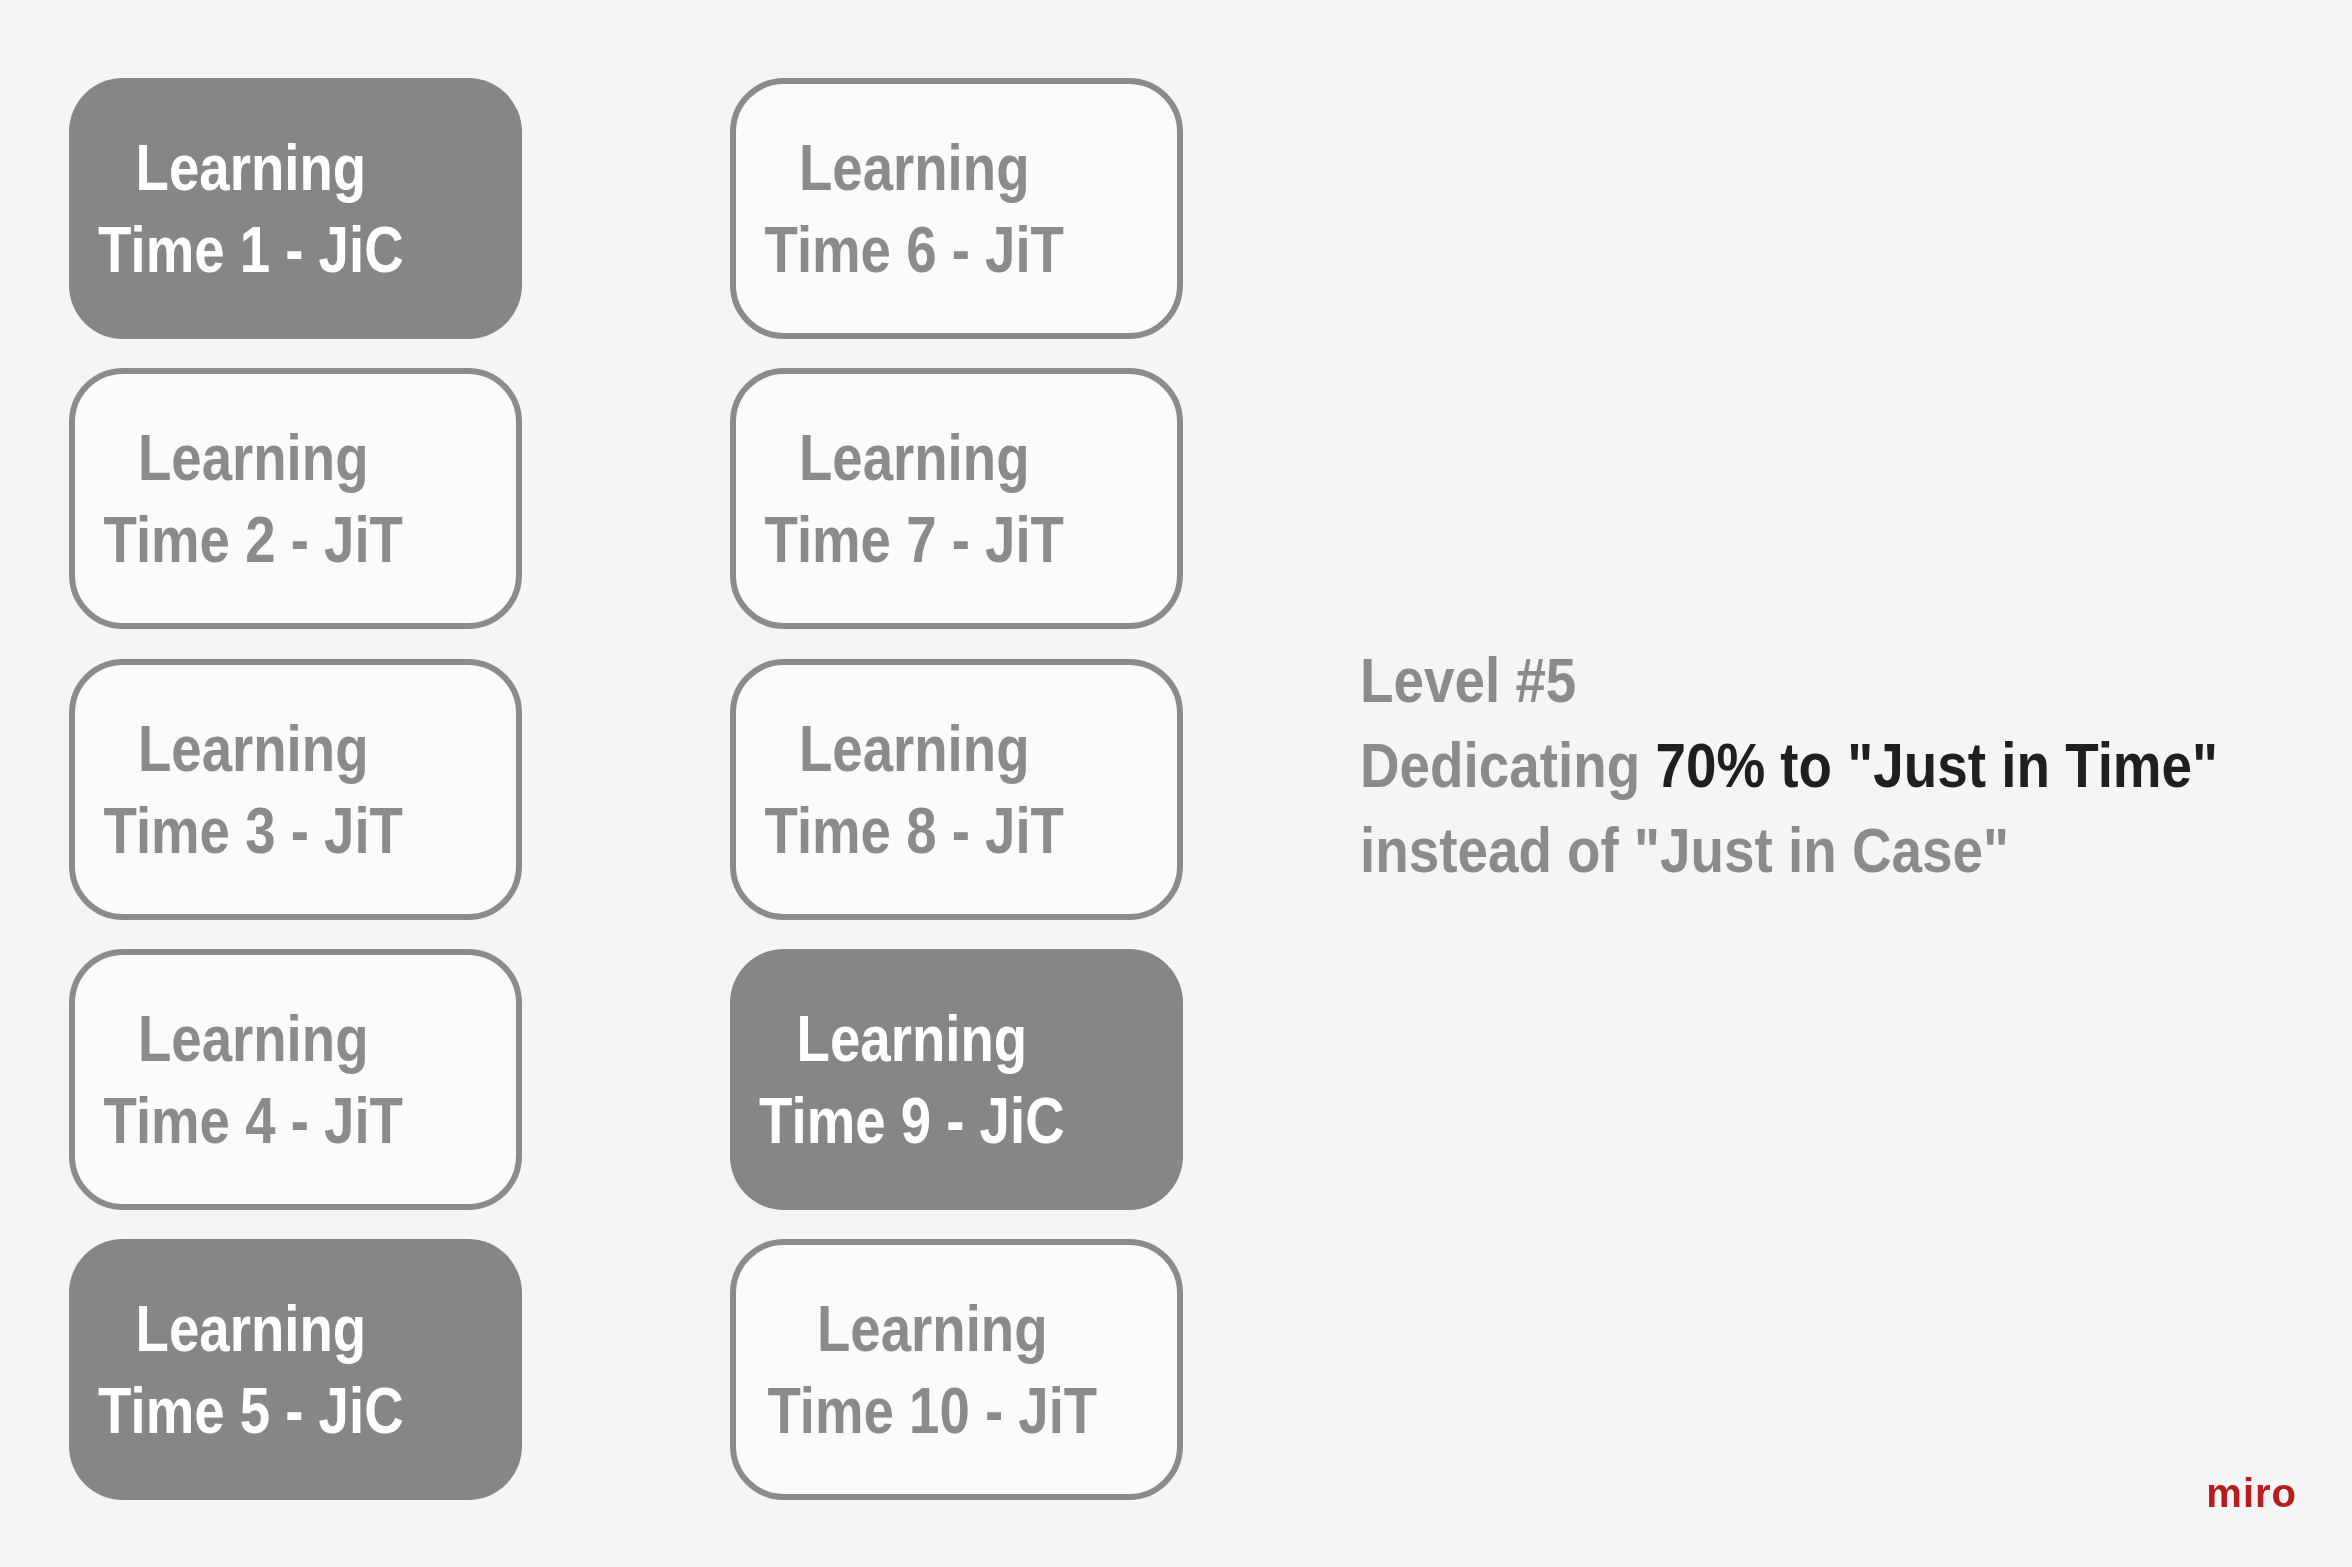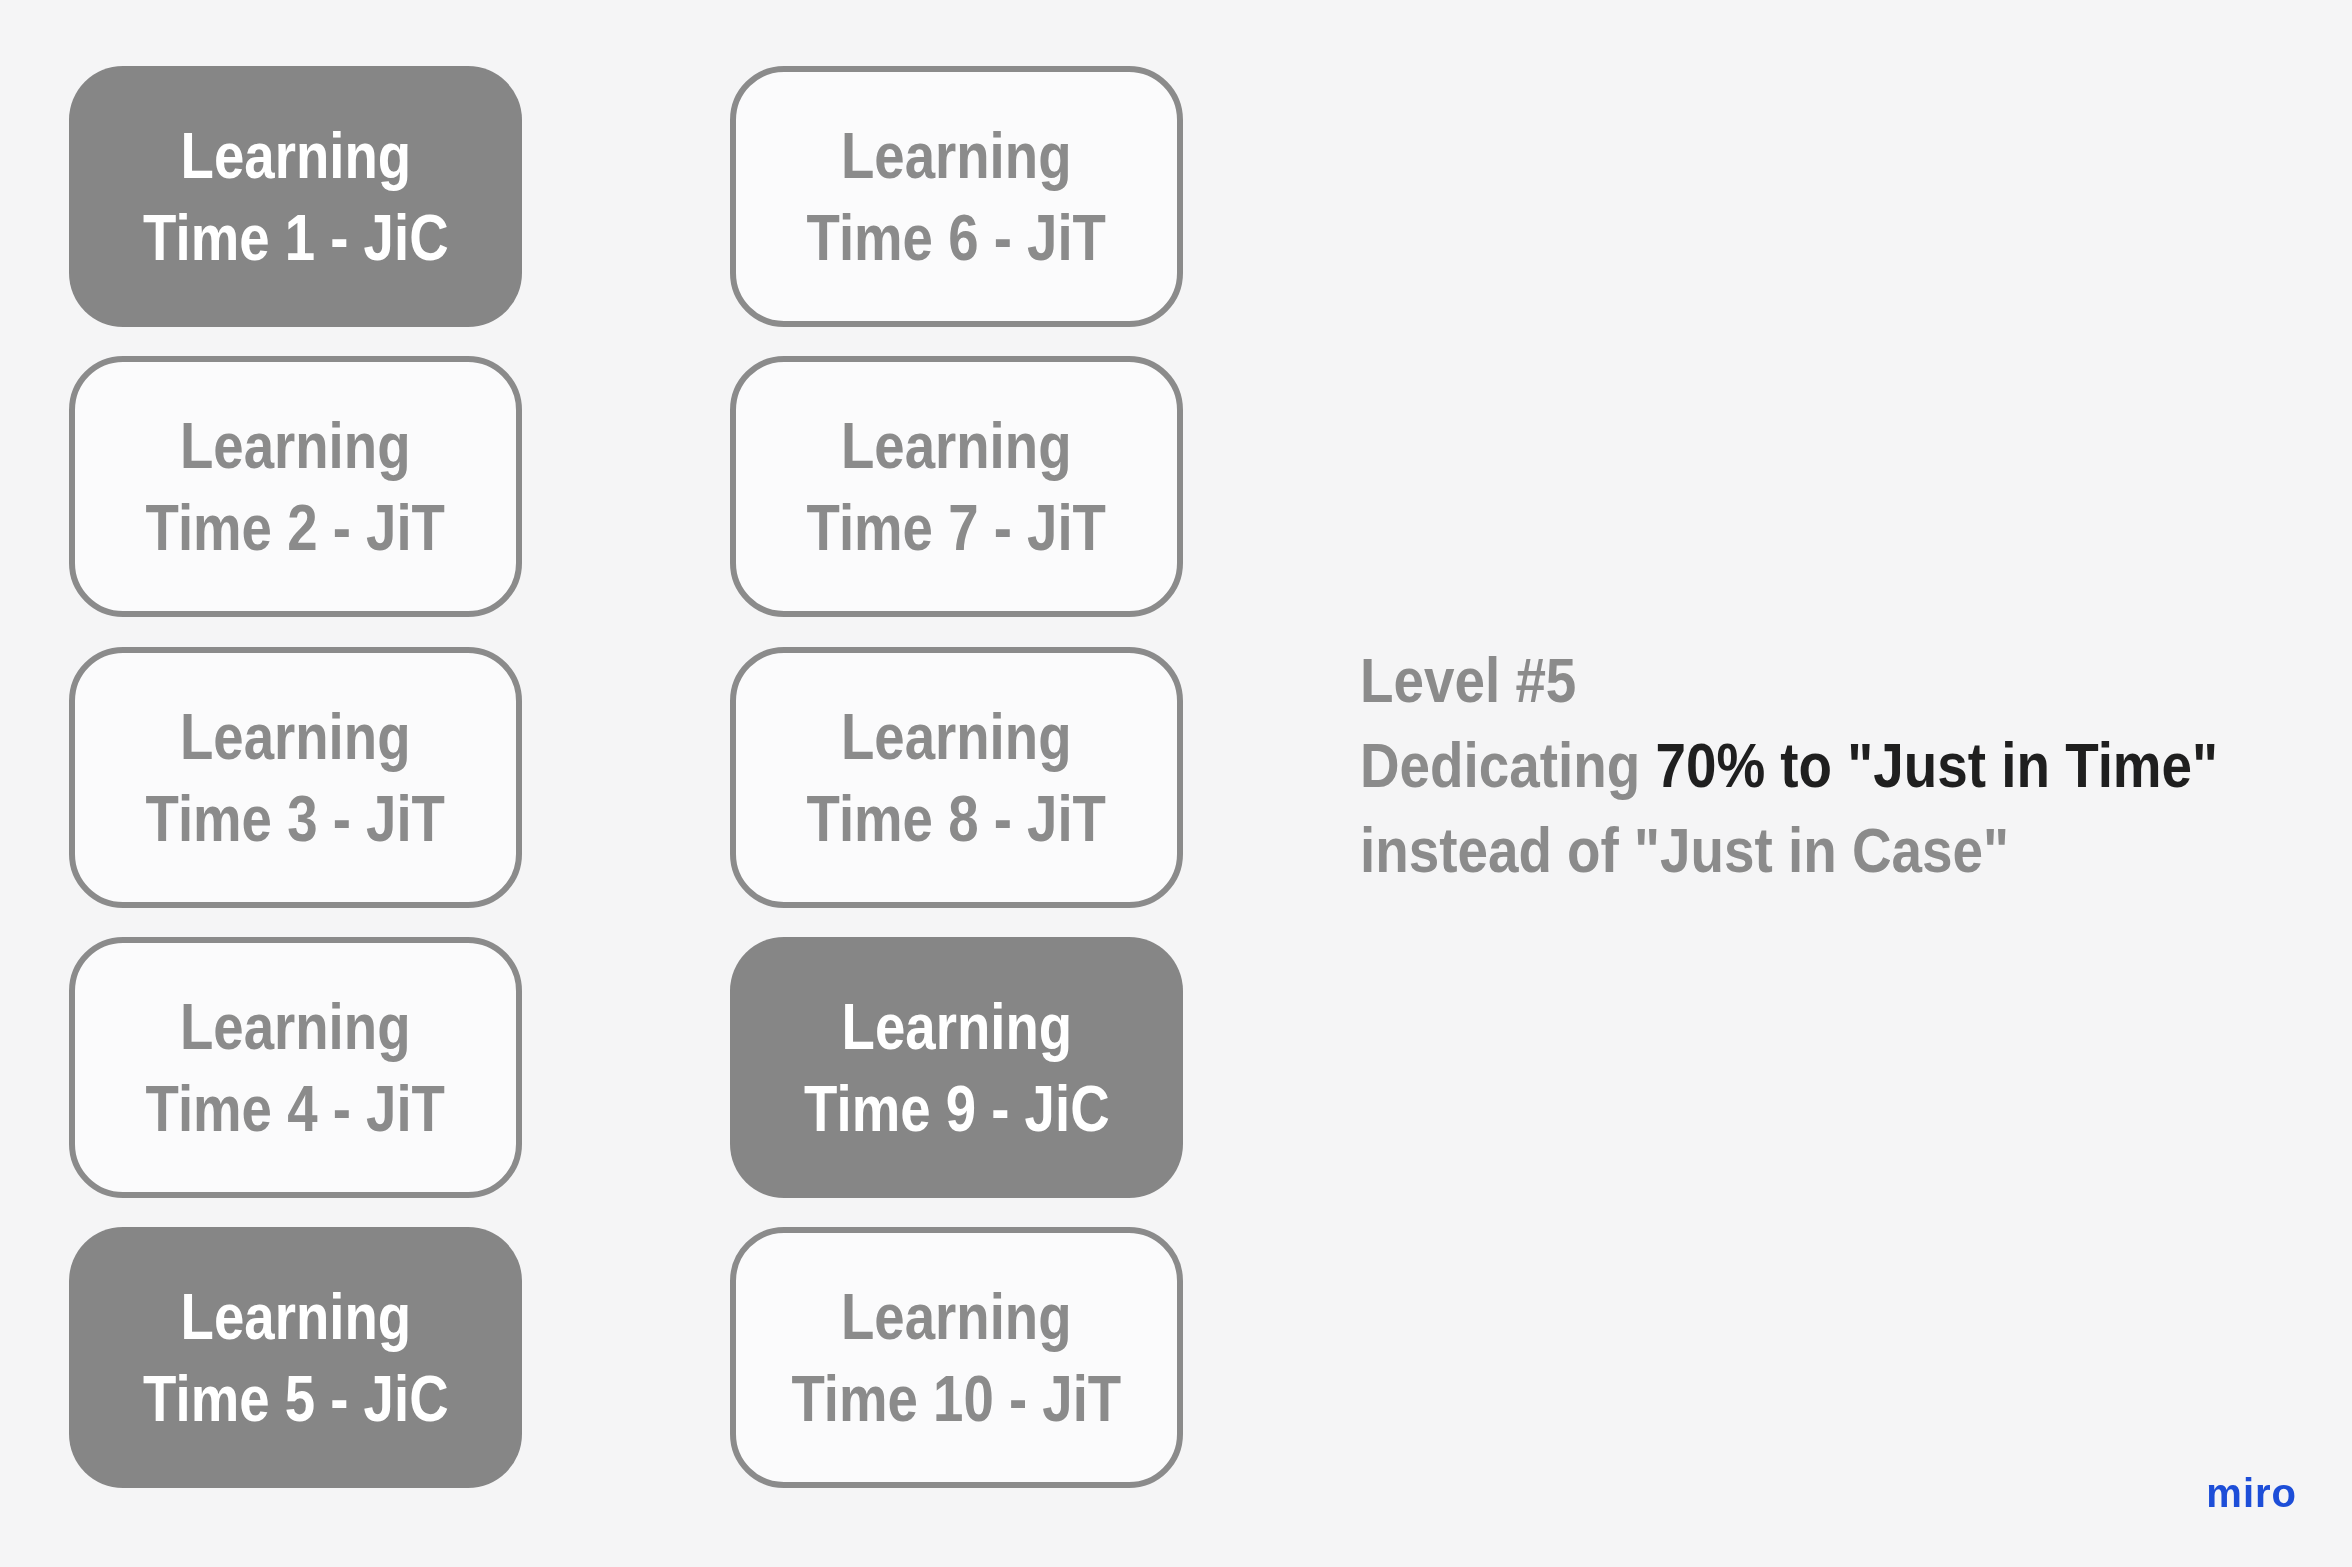--- a/index.html
+++ b/index.html
@@ -19,22 +19,22 @@
     inset: 0;
   }
   .card {
     position: absolute;
     width: 453px;
     height: 261px;
     border-radius: 54px;
     box-sizing: border-box;
     display: flex;
     align-items: center;
-    justify-content: center;
     text-align: center;
+    margin-top: 12px;
   }
   .card.outline {
     background: #fbfbfc;
     border: 6.7px solid #8b8b8b;
     color: #8b8b8b;
   }
   .card.filled {
     background: #868686;
     color: #ffffff;
   }
@@ -69,21 +69,21 @@
   }
   .annotation .dark { color: #1f1f1f; }
 
   .watermark {
     position: absolute;
     right: 56px;
     bottom: 52px;
     font-size: 40px;
     font-weight: bold;
     letter-spacing: 1px;
-    color: #1d4ed8;
+    color: #b91c1c;
   }
 </style>
 </head>
 <body>
 
 <div class="board">
 
   <div class="card filled c-left r-1">
     <div class="card-text">
       <span>Learning</span>

